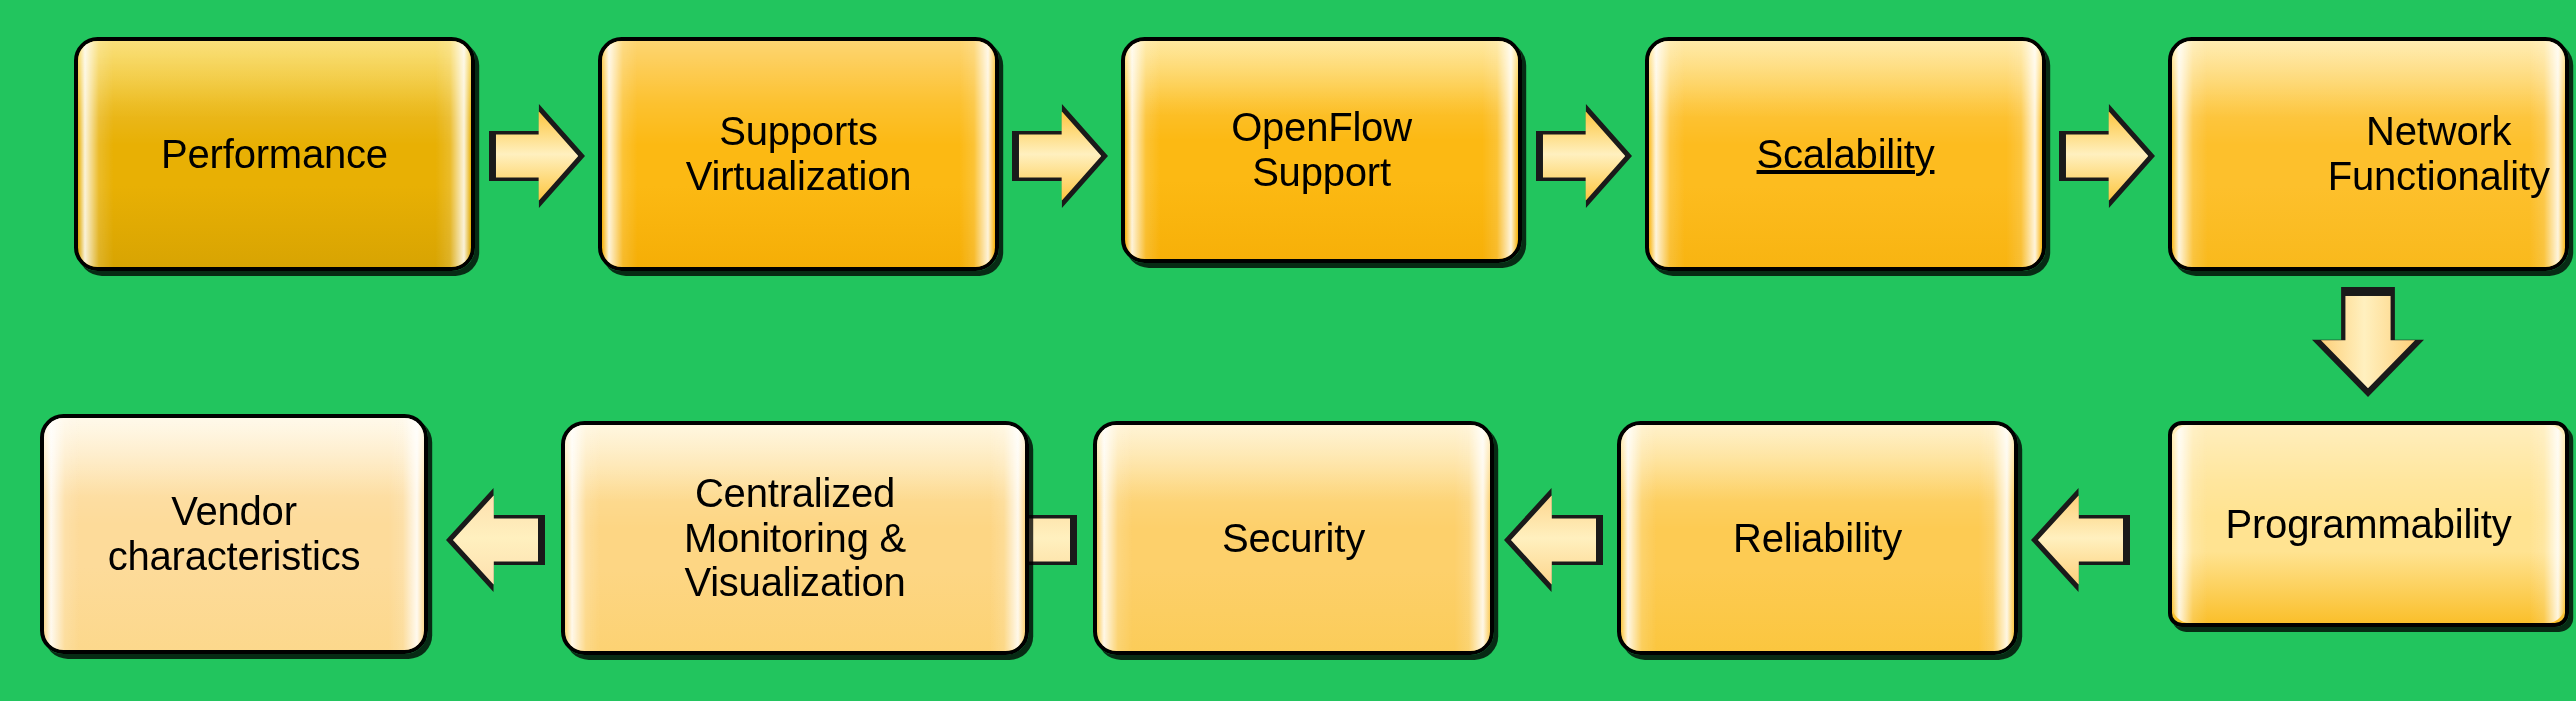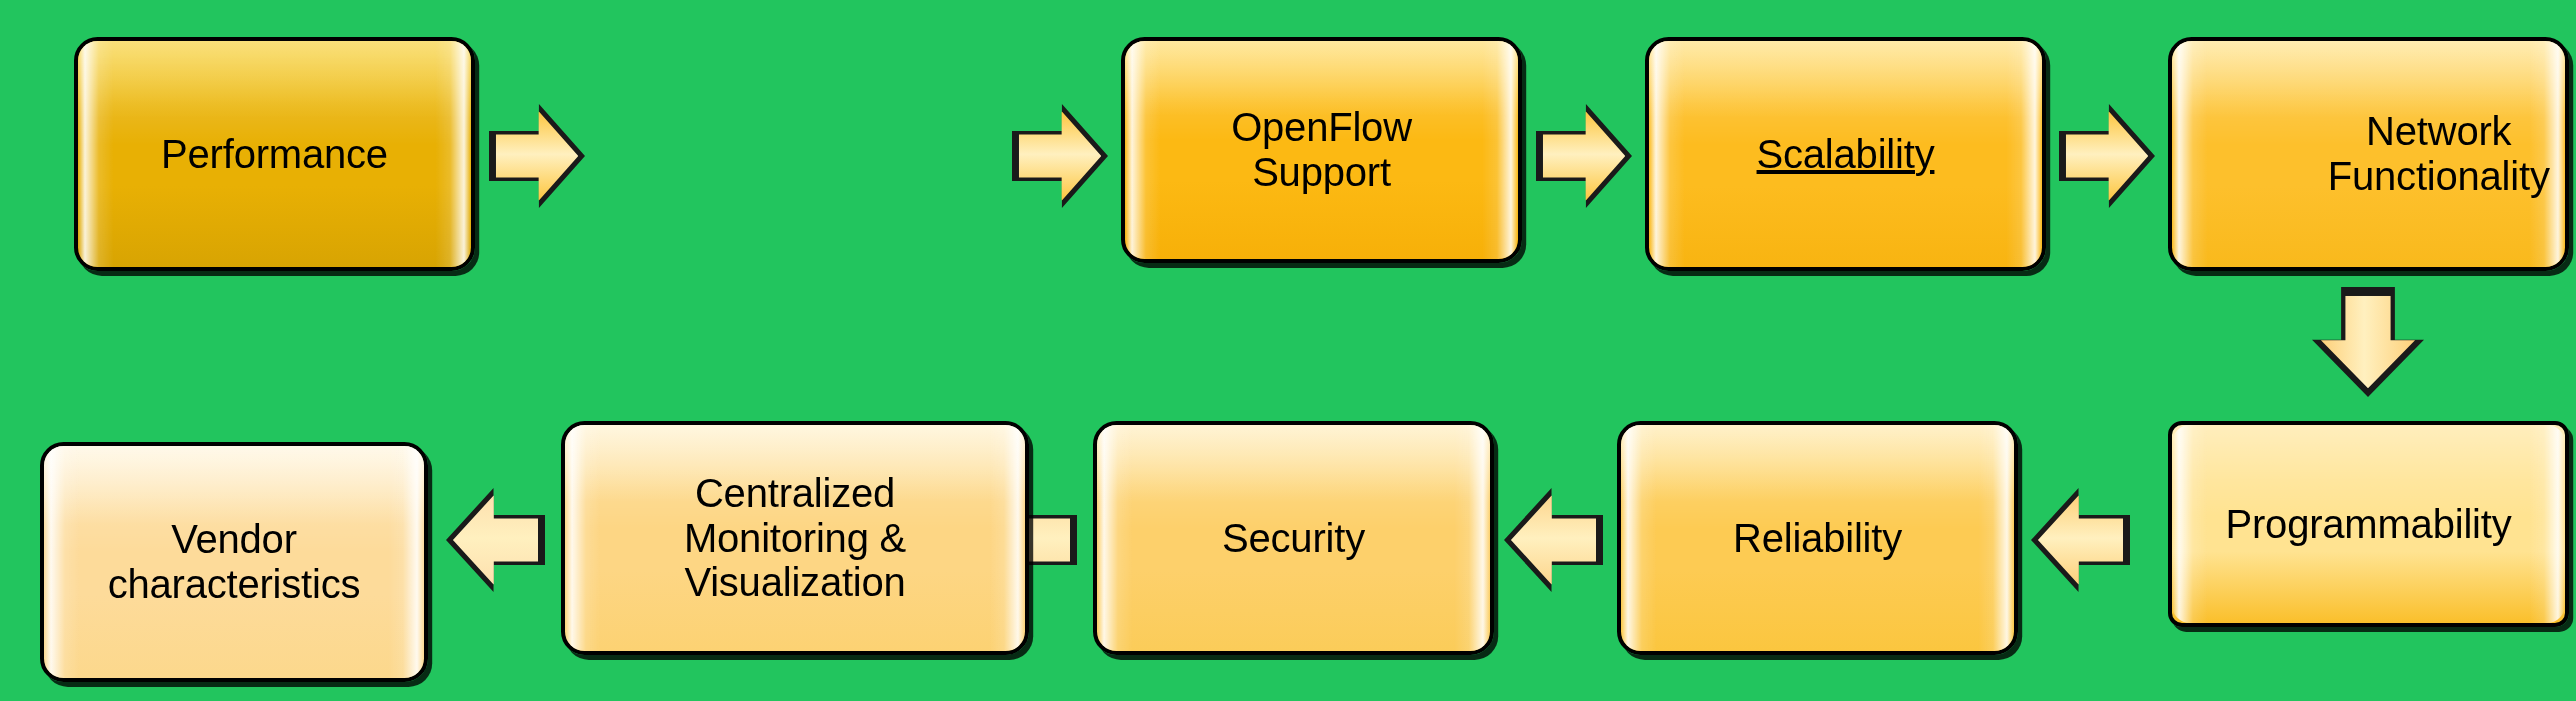--- a/index.html
+++ b/index.html
@@ -117,20 +117,24 @@
   }
   .arrow-down .arrow-body { transform: scale(0.84); }
 </style>
 </head>
 <body>
 
 <div id="diagram" style="background: #22c55e;">
     <div class="node node-top" style="left: 74px; top: 37px; width: 401px; height: 234px; background: linear-gradient(rgb(246, 204, 34) 0%, rgb(232, 176, 4) 34%, rgb(232, 176, 4) 64%, rgb(216, 164, 2) 100%); box-shadow: rgba(0, 0, 0, 0.78) 4.2px 4.9px 0px;">
       <span class="node-label">Performance</span>
     </div>
+    <div class="node node-top" style="left: 598px; top: 37px; width: 401px; height: 234px; background: linear-gradient(rgb(252, 185, 19) 0%, rgb(252, 185, 19) 34%, rgb(252, 185, 19) 64%, rgb(245, 174, 6) 100%); box-shadow: rgba(0, 0, 0, 0.78) 4.2px 4.9px 0px;">
+      <span class="node-label">Supports
+Virtualization</span>
+    </div>
     <div class="node node-top" style="left: 1121px; top: 37px; width: 401px; height: 226px; background: linear-gradient(rgb(255, 217, 94) 0%, rgb(252, 185, 19) 34%, rgb(252, 185, 19) 64%, rgb(247, 176, 8) 100%); box-shadow: rgba(0, 0, 0, 0.78) 4.2px 4.9px 0px;">
       <span class="node-label">OpenFlow
 Support</span>
     </div>
     <div class="node node-top" style="left: 1645px; top: 37px; width: 401px; height: 234px; background: linear-gradient(rgb(255, 220, 110) 0%, rgb(253, 188, 31) 34%, rgb(253, 188, 31) 64%, rgb(248, 180, 17) 100%); box-shadow: rgba(0, 0, 0, 0.78) 4.2px 4.9px 0px; text-decoration: underline;">
       <span class="node-label">Scalability</span>
     </div>
     <div class="node node-top" style="left: 2168px; top: 37px; width: 401px; height: 234px; background: linear-gradient(rgb(255, 223, 125) 0%, rgb(253, 192, 44) 34%, rgb(253, 192, 44) 64%, rgb(249, 185, 28) 100%); box-shadow: rgba(0, 0, 0, 0.78) 4.2px 4.9px 0px; justify-content: flex-end;">
       <span class="node-label">Network
 Functionality</span>
@@ -142,21 +146,21 @@
       <span class="node-label">Reliability</span>
     </div>
     <div class="node node-bottom" style="left: 1093px; top: 421px; width: 401px; height: 234px; background: linear-gradient(rgb(255, 236, 184) 0%, rgb(253, 208, 107) 34%, rgb(253, 208, 107) 64%, rgb(251, 204, 89) 100%); box-shadow: rgba(0, 0, 0, 0.78) 4.2px 4.9px 0px;">
       <span class="node-label">Security</span>
     </div>
     <div class="node node-bottom" style="left: 561px; top: 421px; width: 468px; height: 234px; background: linear-gradient(rgb(255, 241, 202) 0%, rgb(253, 214, 132) 34%, rgb(253, 214, 132) 64%, rgb(252, 210, 115) 100%); box-shadow: rgba(0, 0, 0, 0.78) 4.2px 4.9px 0px;">
       <span class="node-label">Centralized
 Monitoring &amp;
 Visualization</span>
     </div>
-    <div class="node node-bottom" style="left: 40px; top: 414px; width: 388px; height: 240px; background: linear-gradient(rgb(255, 245, 220) 0%, rgb(253, 219, 154) 34%, rgb(253, 219, 154) 64%, rgb(252, 216, 140) 100%); box-shadow: rgba(0, 0, 0, 0.78) 4.2px 4.9px 0px; margin-top: 28px;">
+    <div class="node node-bottom" style="left: 40px; top: 414px; width: 388px; height: 240px; background: linear-gradient(rgb(255, 245, 220) 0%, rgb(253, 219, 154) 34%, rgb(253, 219, 154) 64%, rgb(252, 216, 140) 100%); box-shadow: rgba(0, 0, 0, 0.78) 4.2px 4.9px 0px;">
       <span class="node-label">Vendor
 characteristics</span>
     </div>
     <div class="arrow arrow-right" style="left: 489px; top: 104px; width: 96px; height: 104px;">
       <div class="arrow-outline"></div>
       <div class="arrow-body" style="background: linear-gradient(rgb(253, 198, 63) 0%, rgb(255, 240, 191) 48%, rgb(253, 198, 63) 100%);"></div>
     </div>
     <div class="arrow arrow-right" style="left: 1012px; top: 104px; width: 96px; height: 104px;">
       <div class="arrow-outline"></div>
       <div class="arrow-body" style="background: linear-gradient(rgb(253, 198, 63) 0%, rgb(255, 240, 191) 48%, rgb(253, 198, 63) 100%);"></div>

